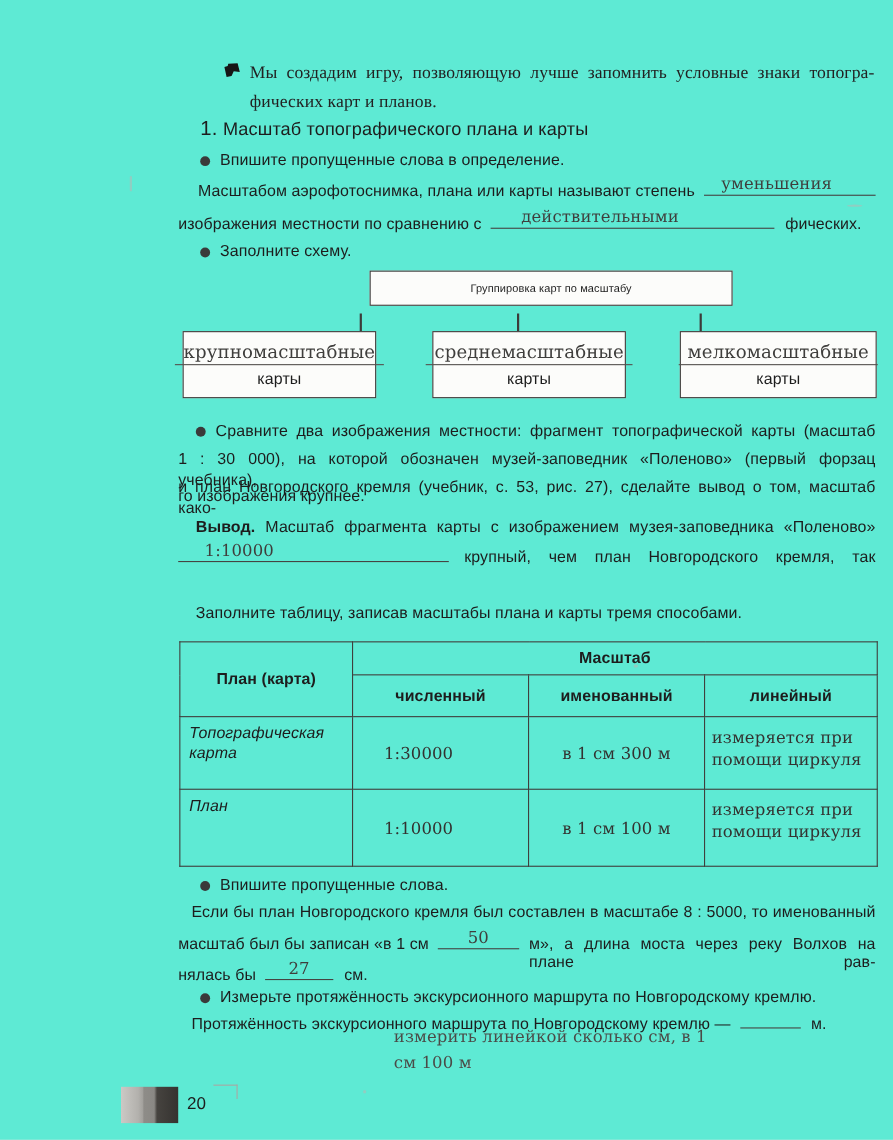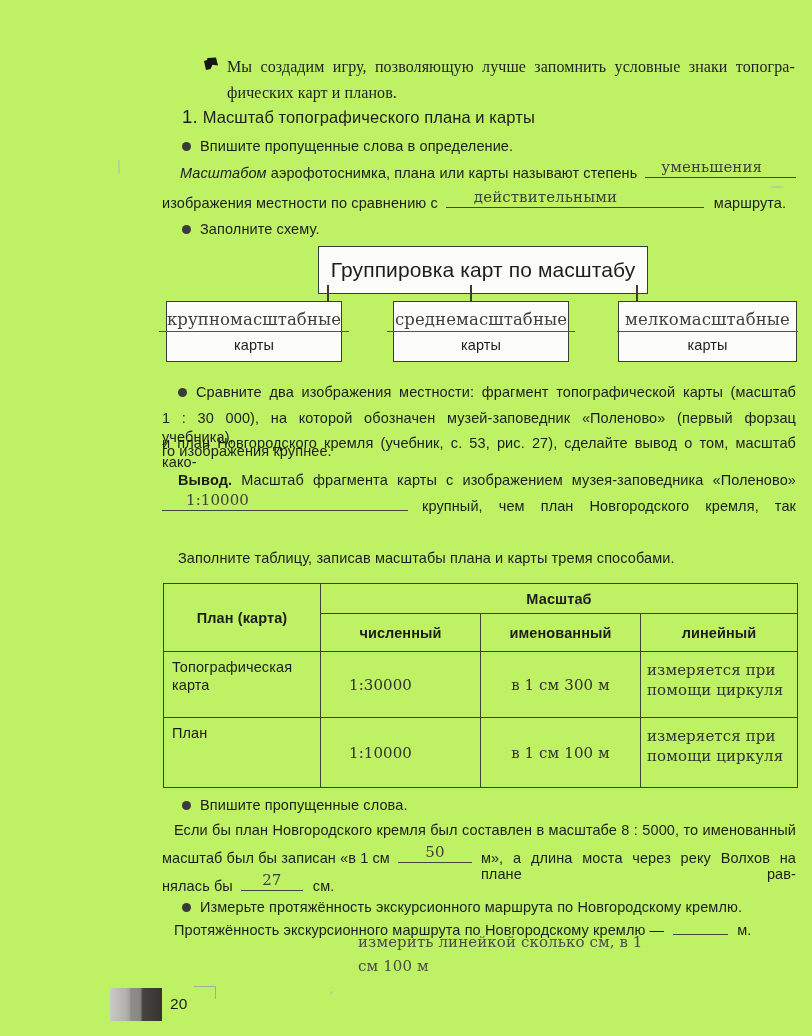--- a/index.html
+++ b/index.html
@@ -1,39 +1,39 @@
 <!DOCTYPE html>
 <html><head>
 <meta charset="utf-8">
 <style>
   * { margin:0; padding:0; box-sizing:border-box; }
   body { background:#e8e8e6; }
   .page {
     position:relative; width:812px; height:1036px; margin:0 auto;
-    background:#bef264; color:#1d1d1d;
+    background:#5eead4; color:#1d1d1d;
     font-family:"Liberation Sans", sans-serif; font-size:14.5px;
     overflow:hidden; letter-spacing:0.1px;
   }
   .serif { font-family:"Liberation Serif", serif; }
   .hwfont { font-family:"DejaVu Serif", serif; color:#3f3e3c; }
   .line { position:absolute; white-space:nowrap; line-height:19px; }
   .just { text-align:justify; text-align-last:justify; white-space:normal; }
   .fline { position:absolute; display:flex; align-items:baseline; }
   .bullet {
     display:inline-block; width:9px; height:9px; border-radius:50%;
     background:#3a3a3a; margin-right:9px; flex:none; align-self:center;
   }
   .blank {
     display:inline-block; position:relative;
     border-bottom:1.5px solid #454442; height:15px; flex:none;
   }
   .blank .hw { position:absolute; bottom:1px; white-space:nowrap; font-size:15px; }
   .grow { flex:1; }
   .bold { font-weight:bold; }
-  .ital { font-style:italic; }
+  .ital { }
 
   
   .intro-line { position:absolute; left:227px; width:568px; font-size:16px; line-height:20px; color:#222; }
   .intro-icon { position:absolute; left:203px; top:56px; width:17px; height:16px; }
 
   
   .heading { position:absolute; left:182px; top:106px; font-weight:normal; }
   .heading .num { font-size:18.5px; margin-right:5px; }
   .heading .txt { font-size:16.5px; }
 
@@ -49,21 +49,21 @@
   .sbox .lbl { font-size:14.5px; margin-top:5px; }
   .conn { position:absolute; width:1.6px; background:#3c3b39; }
 
   
   .tbl {
     position:absolute; left:163px; top:583px; width:634px;
     border-collapse:collapse; table-layout:fixed;
   }
   .tbl td { border:1.7px solid #403f3d; padding:2px 6px; vertical-align:middle; }
   .tbl .hc { font-weight:bold; text-align:center; font-size:14.5px; }
-  .tbl .name { vertical-align:top; padding:6px 4px 0 8px; line-height:18px; }
+  .tbl .name { vertical-align:top; padding:6px 4px 0 8px; line-height:18px;font-style:italic; }
   .tbl .v { font-family:"DejaVu Serif", serif; color:#333230; font-size:15px; }
   .tbl .vnum { padding-left:28px; }
   .tbl .vnamed { text-align:center; }
   .tbl .vlin { vertical-align:top; padding-top:8px; line-height:20px; white-space:normal; }
 
   
   .foot-block {
     position:absolute; left:110px; top:988px; width:52px; height:33px;
     background:linear-gradient(90deg,#cbc9c5 0%,#b3b1ad 30%,#a3a19d 38%,#8e8c88 40%,#8a8884 58%,#46433f 63%,#353330 100%);
   }
@@ -98,29 +98,29 @@
     <span style="flex:none"><span class="ital">Масштабом</span>&nbsp;<span>аэрофотоснимка, плана или карты называют степень</span></span>
     <span class="blank grow" style="margin-left:8px; min-width:130px">
       <span class="hw hwfont" style="left:16px">уменьшения</span>
     </span>
   </div>
   <div class="fline" style="left:162px; top:193px; width:634px">
     <span style="flex:none">изображения местности по сравнению с</span>
     <span class="blank" style="width:258px; margin-left:8px">
       <span class="hw hwfont" style="left:28px">действительными</span>
     </span>
-    <span style="margin-left:10px">маршрута.</span>
+    <span style="margin-left:10px">фических.</span>
   </div>
 
   <div class="fline" style="left:182px; top:221px">
     <span class="bullet"></span>
     <span>Заполните схему.</span>
   </div>
 
-  <div class="sbox" style="left:318px; top:246px; width:330px; height:48px; font-size:21px">
+  <div class="sbox" style="left:336px; top:246px; width:330px; height:32px; font-size:10px">
     <span>Группировка карт по масштабу</span>
   </div>
   <div class="conn" style="left:327px; top:285px; height:16px"></div>
   <div class="conn" style="left:470px; top:285px; height:16px"></div>
   <div class="conn" style="left:636px; top:285px; height:16px"></div>
 
   <div class="sbox" style="left:166px; top:301px; width:176px; height:61px">
     <span class="answer hwfont">крупномасштабные</span>
     <span class="lbl">карты</span>
   </div>

